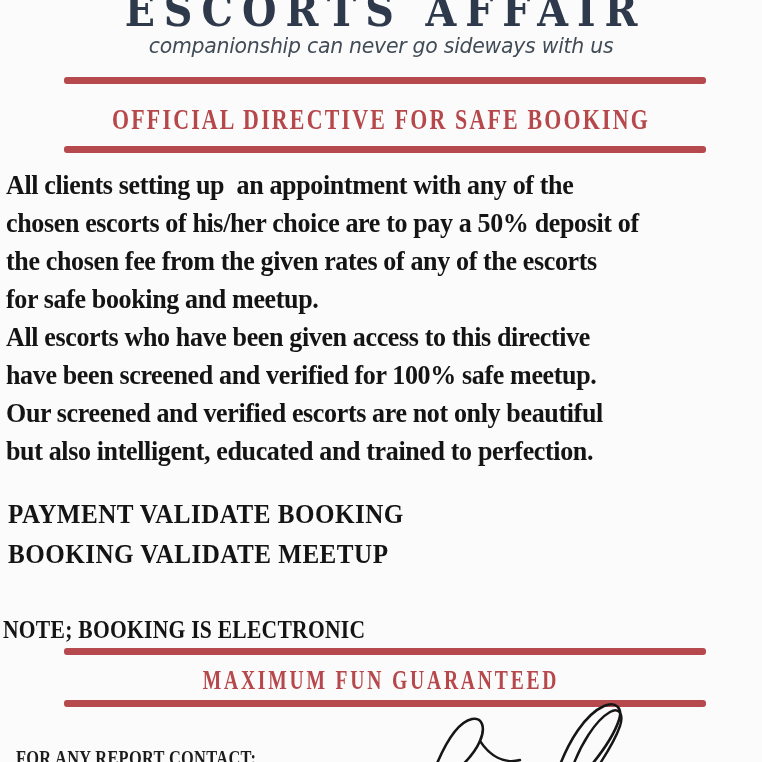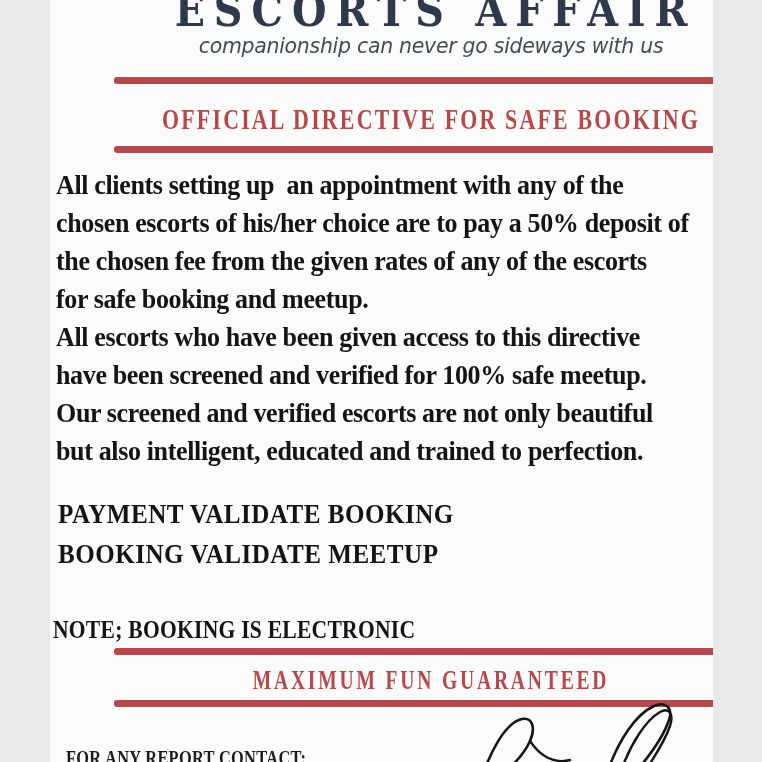--- a/index.html
+++ b/index.html
@@ -1,19 +1,19 @@
 <!DOCTYPE html>
 <html><head>
 <meta charset="utf-8">
 <style>
   html, body { margin: 0; padding: 0; }
   body { background: #e9e9e9; }
   .page {
     position: relative;
-    width: 663px;
+    width: 762px;
     height: 762px;
     margin: 0 auto;
     background: #fcfbfb;
     overflow: hidden;
     font-family: "Liberation Serif", serif;
   }
   .abs { position: absolute; }
 
   .title {
     top: -13px; left: 0; width: 762px;

